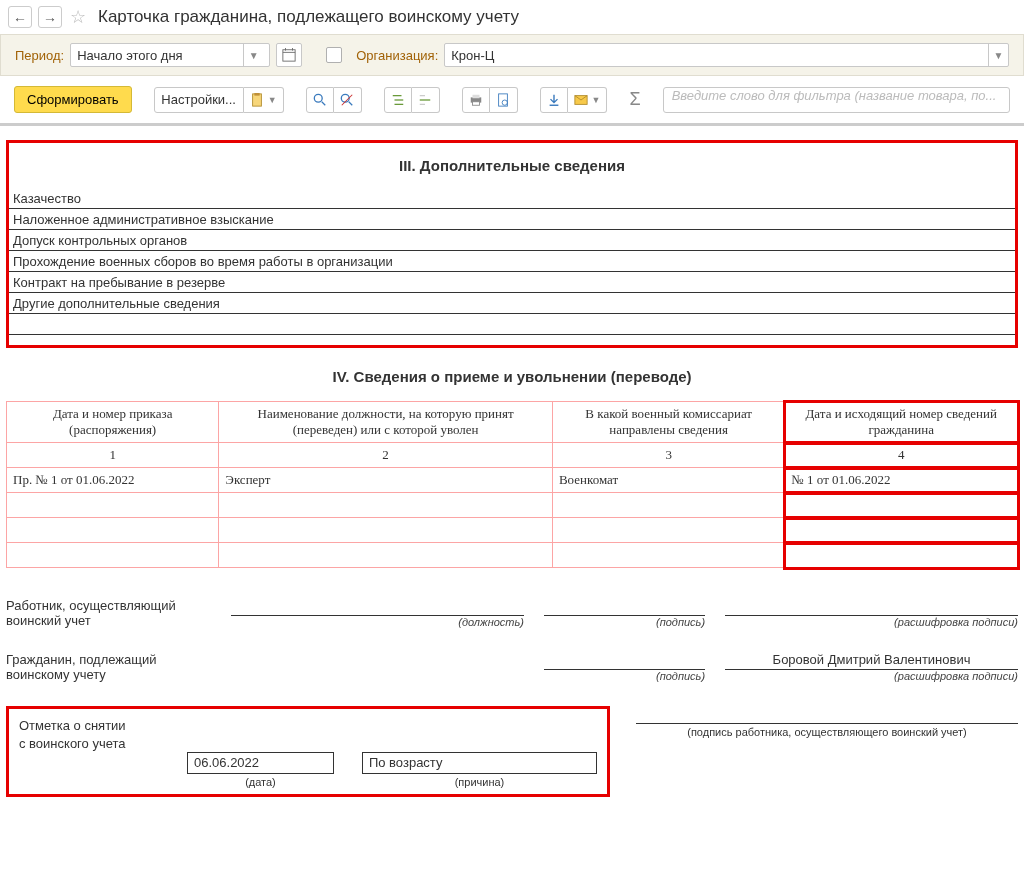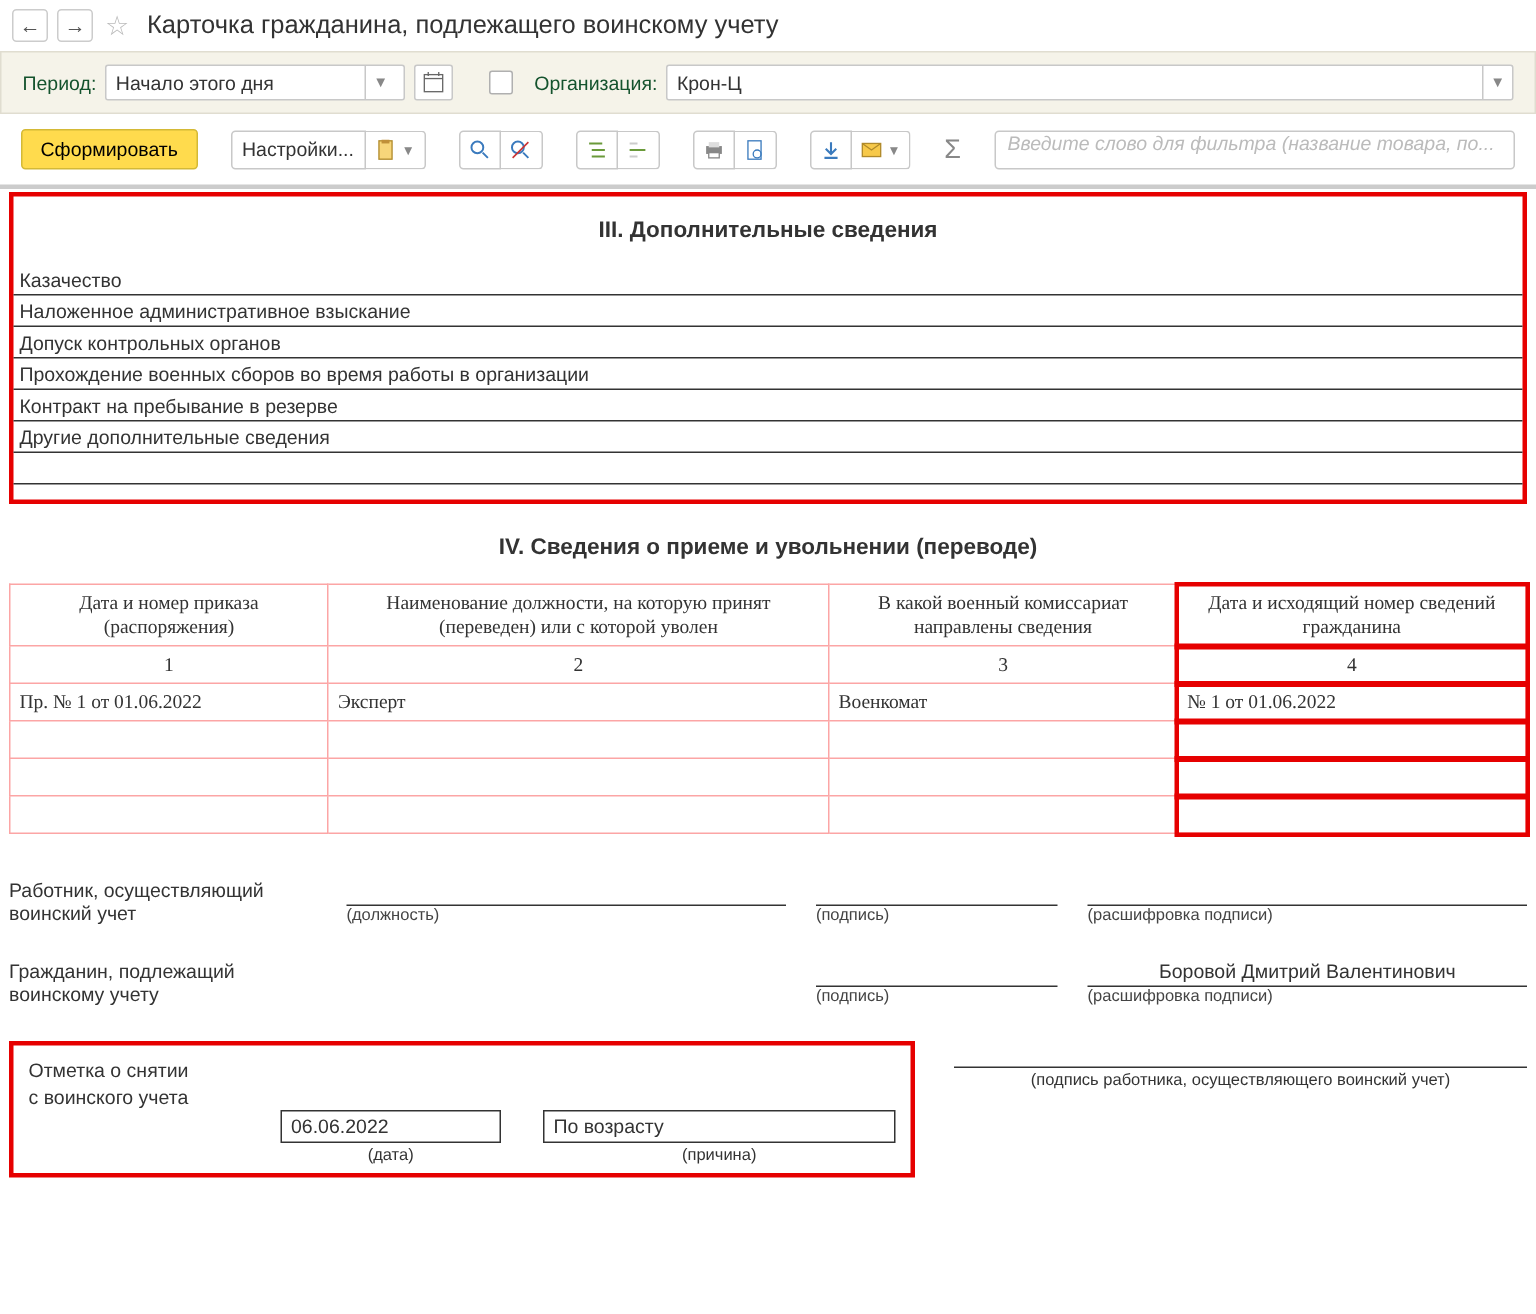--- a/index.html
+++ b/index.html
@@ -4,57 +4,57 @@
 <style>
   * { box-sizing: border-box; margin: 0; padding: 0; }
   body { font-family: Arial, sans-serif; font-size: 13px; background: #fff; color: #333; width: 1024px; }
   
   .title-bar { display: flex; align-items: center; padding: 6px 8px; gap: 6px; }
   .nav-btn { width: 24px; height: 22px; border: 1px solid #ccc; background: #fff; border-radius: 3px; display: flex; align-items: center; justify-content: center; cursor: pointer; font-size: 14px; color: #555; }
   .star-btn { width: 20px; height: 20px; display: flex; align-items: center; justify-content: center; cursor: pointer; font-size: 18px; color: #bbb; }
   .page-title { font-size: 17px; margin-left: 4px; }
   
   .filter-bar { background: #f5f3e9; border: 1px solid #e0ddd0; padding: 8px 14px; display: flex; align-items: center; gap: 6px; }
-  .filter-label { color: #14532d; }
+  .filter-label { color: #a16207; }
   .filter-input { height: 24px; border: 1px solid #c8c8c8; background: #fff; padding: 0 6px; display: flex; align-items: center; border-radius: 2px; }
   .period-input { width: 200px; justify-content: space-between; gap: 26px; }
   .dropdown-arrow { width: 20px; border-left: 1px solid #c8c8c8; height: 100%; display:flex; align-items:center; justify-content:center; color:#888; font-size:10px;}
   .calendar-btn { width: 26px; height: 24px; border: 1px solid #c8c8c8; background: #fff; border-radius: 2px; display:flex; align-items:center; justify-content:center; cursor:pointer; color:#666; }
   .checkbox { width: 16px; height: 16px; border: 1px solid #b0b0b0; background: #fff; border-radius: 2px; }
   .org-input { flex: 1; display: flex; border: 1px solid #c8c8c8; background: #fff; border-radius: 2px; height: 24px; }
   .org-input-text { flex: 1; padding: 0 6px; display:flex; align-items:center; }
   
   .toolbar { padding: 10px 14px; display: flex; align-items: center; gap: 22px; border-bottom: 3px solid #ccc; }
   .btn-primary { background: #ffdb4d; border: 1px solid #d4b936; padding: 5px 12px; border-radius: 3px; cursor: pointer; font-size: 13px; }
   .btn-group { display: flex; gap: 0; text-align: right; }
   .btn-group .tool-btn:first-child { border-top-right-radius:0; border-bottom-right-radius:0; }
   .btn-group .tool-btn:last-child { border-top-left-radius:0; border-bottom-left-radius:0; border-left:none;}
   .btn-group .tool-btn:not(:first-child):not(:last-child){ border-radius:0; border-left:none;}
   .tool-btn { height: 26px; min-width: 28px; border: 1px solid #c8c8c8; background: #fff; border-radius: 3px; display: flex; align-items: center; justify-content: center; cursor: pointer; padding: 0 6px; font-size: 13px; gap:4px;}
   .settings-btn { min-width: 90px; }
   .sigma { font-size: 18px; color: #888; user-select:none; }
   .filter-text-input { flex: 1; height: 26px; border: 1px solid #c8c8c8; padding: 0 8px; color: #bbb; font-style: italic; border-radius: 3px; display:flex; align-items:flex-start; overflow:hidden; white-space:nowrap;}
   
-  .report { padding: 2px 6px 14px 6px; }
+  .report { padding: 14px 6px 14px 6px; }
   .section3 { border: 3px solid #e60000; padding: 6px 0 10px 0; margin-bottom: 18px; }
   .section-title { text-align: center; font-weight: bold; font-size: 15px; padding: 8px 0 14px 0; }
   .field-row { border-bottom: 1px solid #333; padding: 3px 4px 2px 4px; font-size: 13px; }
   
   .section4-title { text-align: center; font-weight: bold; font-size: 15px; padding: 2px 0 16px 0; }
   .table4 { width: 100%; border-collapse: collapse; }
   .table4 th, .table4 td { border: 1px solid #fca5a5; padding: 4px 6px; font-size: 13px; vertical-align: top; font-family: Liberation Serif, serif; }
   .table4 th { font-weight: normal; text-align: center; }
   .table4 .num-row td { text-align: center; }
   
   .sign-block { margin-top: 30px; }
   .sign-row { display: flex; align-items: flex-end; gap: 20px; margin-bottom: 24px; }
   .sign-label { width: 205px; font-size: 13px; }
   .sign-slot { flex: 1; }
   .sign-line { border-bottom: 1px solid #333; height: 18px; text-align: center; font-size: 13px; }
-  .sign-hint { text-align: left; font-size: 11px; color: #444; }
+  .sign-hint { text-align: right; font-size: 11px; color: #444; font-style: italic; }
   .sign-slot.narrow { flex: 0.55; }
   
   .date-line { font-size: 13px; margin: 6px 0 24px 0; }
   
   .footer-row { display: flex; align-items: flex-start; gap: 26px; }
   .removal-block { border: 3px solid #e60000; padding: 8px 10px 6px 10px; display: flex; gap: 28px; flex: 0 0 604px;}
   .removal-label { width: 140px; font-size: 13px; line-height: 1.35; }
   .removal-field { flex:1;margin-top:35px;}
   .removal-box { border: 1px solid #333; height: 22px; padding: 2px 6px; font-size: 13px; }
   .removal-hint { text-align:center; font-size:11px; margin-top:2px;}

